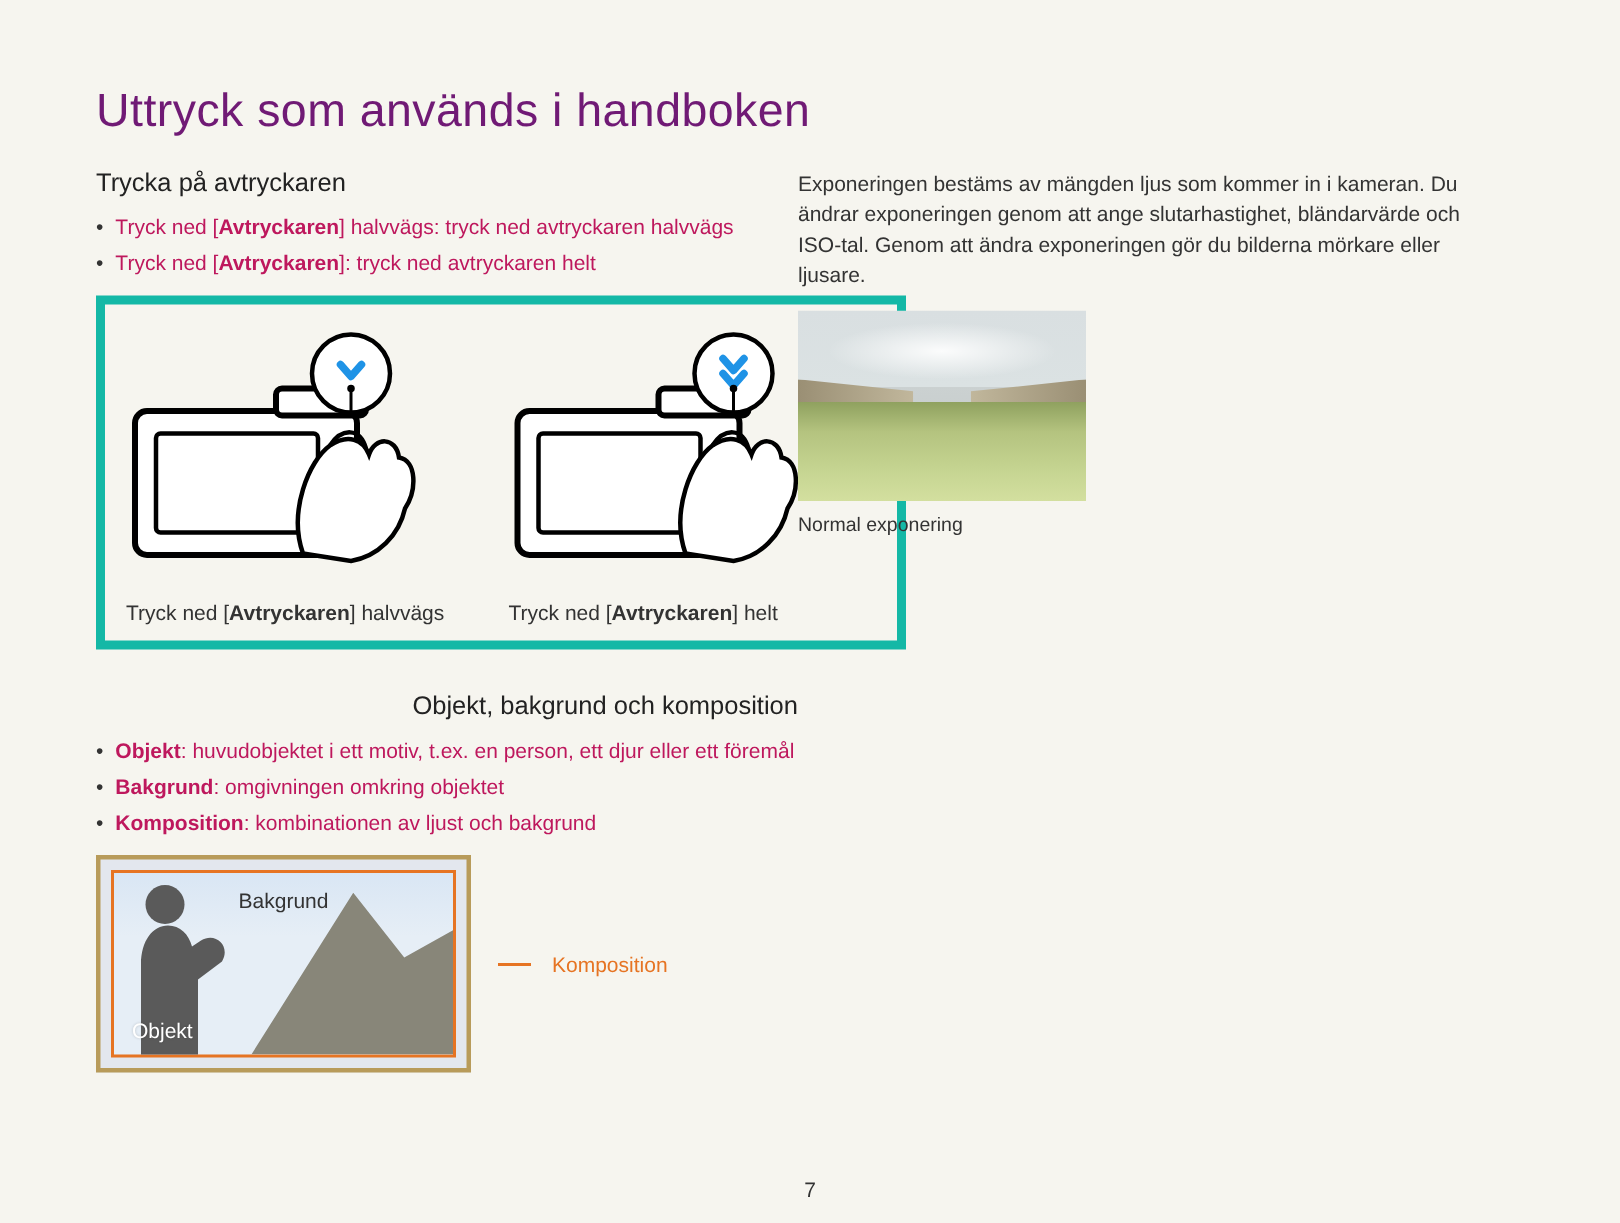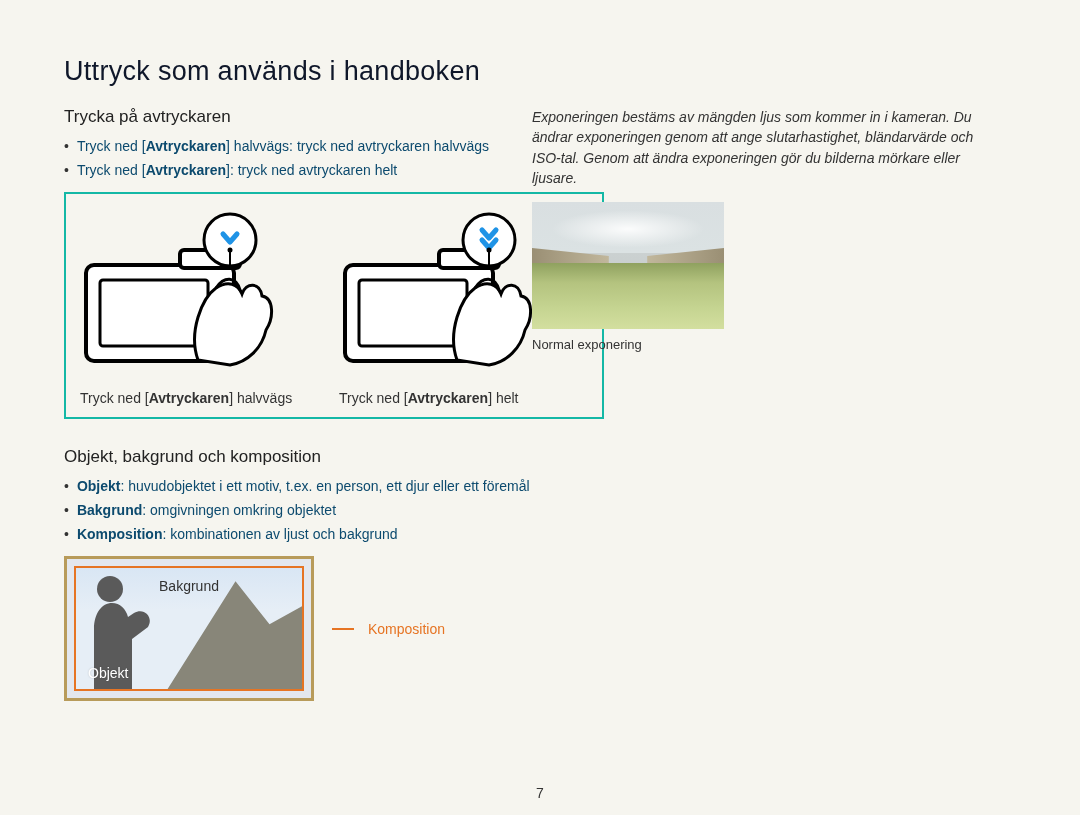--- a/index.html
+++ b/index.html
@@ -13,23 +13,23 @@
   .page {
     position: relative;
     width: 1080px;
     height: 815px;
     background: #f6f5ef;
     overflow: hidden;
     box-sizing: border-box;
     padding: 56px 64px 0 64px;
   }
   h1.title {
-    color: #0f172a;
+    color: #701a75;
     font-weight: 300;
-    font-size: 27px;
+    font-size: 31px;
     margin: 0 0 20px 0;
     letter-spacing: .3px;
   }
   .columns {
     display: flex;
   }
   .col {
     width: 468px;
   }
   h2.section-h {
@@ -45,24 +45,24 @@
     margin: 0 0 12px 0;
   }
   .bullets .row {
     display: flex;
     gap: 8px;
     margin-bottom: 4px;
   }
   .bullets .bullet {
     flex: 0 0 auto;
   }
-  .k { color: #0c4a6e; }
+  .k { color: #be185d; }
   .b { font-weight: 700; }
   .frame {
-    border: 2px solid #14b8a6;
+    border: 6px solid #14b8a6;
     padding: 16px 14px 10px 14px;
     width: 540px;
     box-sizing: border-box;
   }
   .two-cams {
     display: flex;
     gap: 10px;
   }
   .cam-box {
     flex: 1;
@@ -75,21 +75,20 @@
     font-size: 14px;
     color: #333;
     margin-top: 10px;
     line-height: 1.3;
   }
   .body-p {
     font-size: 14px;
     line-height: 1.45;
     color: #333;
     margin: 0 0 14px 0;
-    font-style: italic;
   }
   .expo-row {
     display: flex;
     gap: 22px;
   }
   .expo-item { width: 160px; }
   .expo-img {
     width: 192px;
     height: 127px;
     position: relative;
@@ -107,21 +106,21 @@
     position:absolute; top:36%; height:18%;
   }
   .bld-l { left:0; width:40%; background: linear-gradient(90deg,#9a8f74,#c1b79c); clip-path: polygon(0 0, 100% 35%, 100% 100%, 0 100%);}
   .bld-r { right:0; width:40%; background: linear-gradient(270deg,#9a8f74,#c1b79c); clip-path: polygon(0 35%, 100% 0, 100% 100%, 0 100%);}
   .cloud {position:absolute; top:6%; left:10%; width:80%; height:30%; background: radial-gradient(ellipse at center, rgba(255,255,255,.9) 0%, rgba(255,255,255,0) 70%);}
   .expo-img.over .sky { filter: brightness(1.5) saturate(.6);}
   .expo-img.over .river { filter: brightness(1.45) saturate(.7);}
   .expo-img.over .bld-l, .expo-img.over .bld-r { filter: brightness(1.5);}
   .exp-cap { font-size: 13px; color:#333; margin-top:8px;}
 
-  .composition-block { margin-top: 28px; }
+  .composition-block { margin-top: 28px; text-align: right; }
   .comp-row { display:flex; align-items:center; gap:18px; margin-top:4px;}
   .comp-frame {
     width: 250px;
     height: 145px;
     border: 3px solid #b89b5a;
     box-sizing: border-box;
     position: relative;
     background: #e3e7ee;
   }
   .comp-inner {

